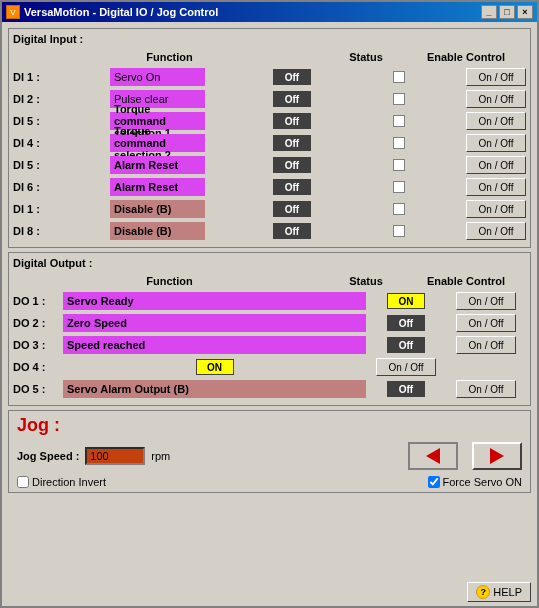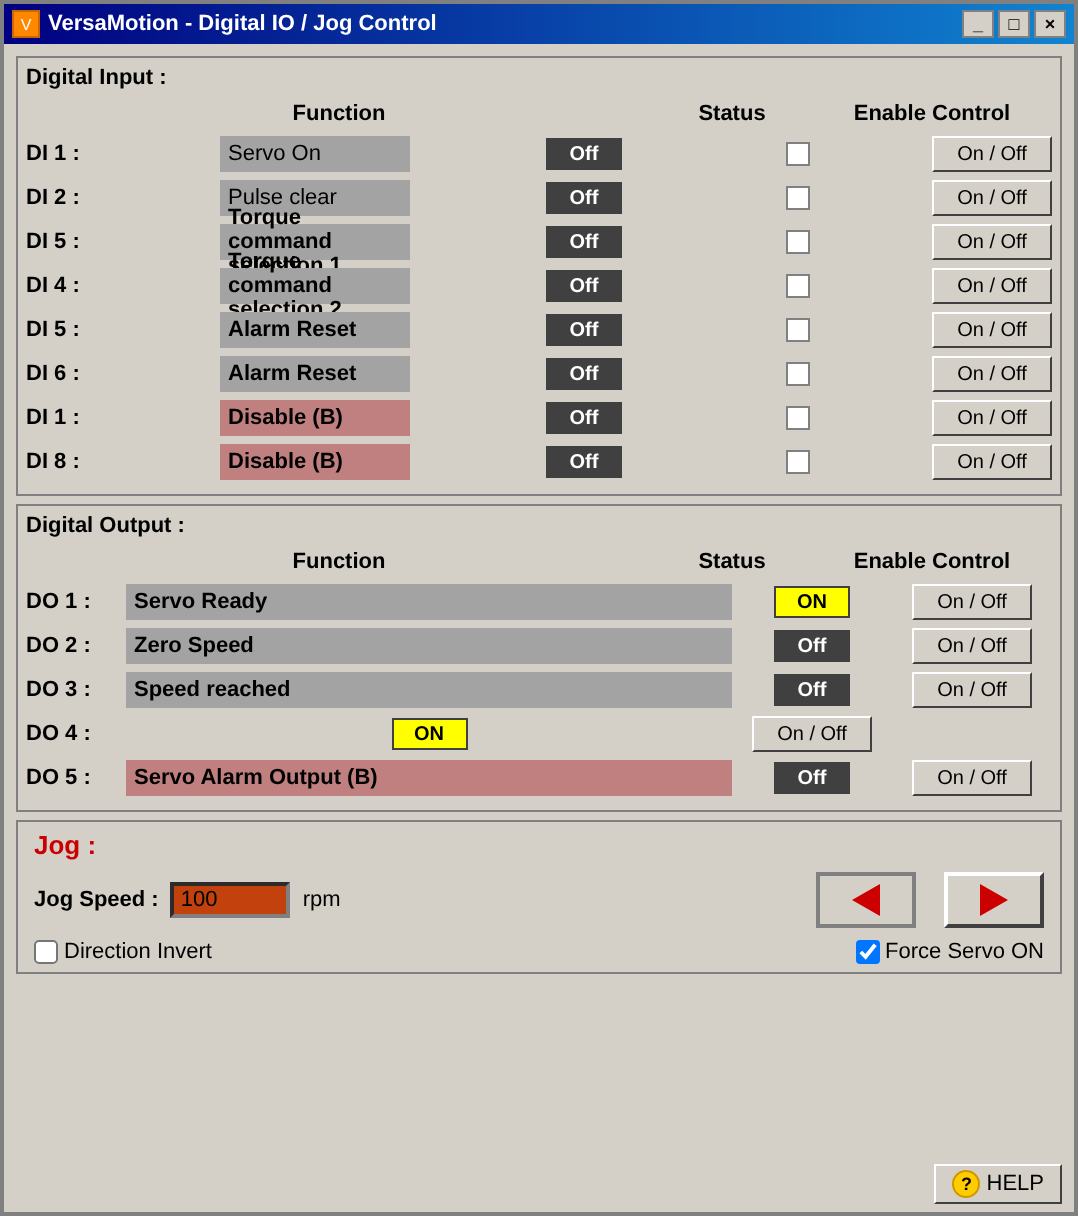--- a/index.html
+++ b/index.html
@@ -106,21 +106,21 @@
     .di-fn-cell {
       padding: 1px 4px;
       height: 18px;
       display: flex;
       align-items: center;
     }
     .di-fn-text {
       font-size: 11px;
     }
     .di-fn-bold { font-weight: bold; }
-    .fn-green { background-color: #a3a3a3; }
+    .fn-green { background-color: #d946ef; }
     .fn-salmon { background-color: #c08080; }
     .status-cell {
       display: flex;
       justify-content: center;
       align-items: center;
     }
     .status-btn {
       width: 38px;
       height: 16px;
       border: 1px solid #404040;
@@ -174,21 +174,21 @@
       margin-bottom: 2px;
       min-height: 20px;
     }
     
     .jog-group {
       border: 1px solid #808080;
       background: #d4d0c8;
       padding: 4px 8px;
     }
     .jog-label {
-      font-size: 13px;
+      font-size: 18px;
       font-weight: bold;
       color: #cc0000;
       margin-bottom: 6px;
     }
     .jog-speed-row {
       display: flex;
       align-items: center;
       gap: 6px;
       margin-bottom: 6px;
     }

